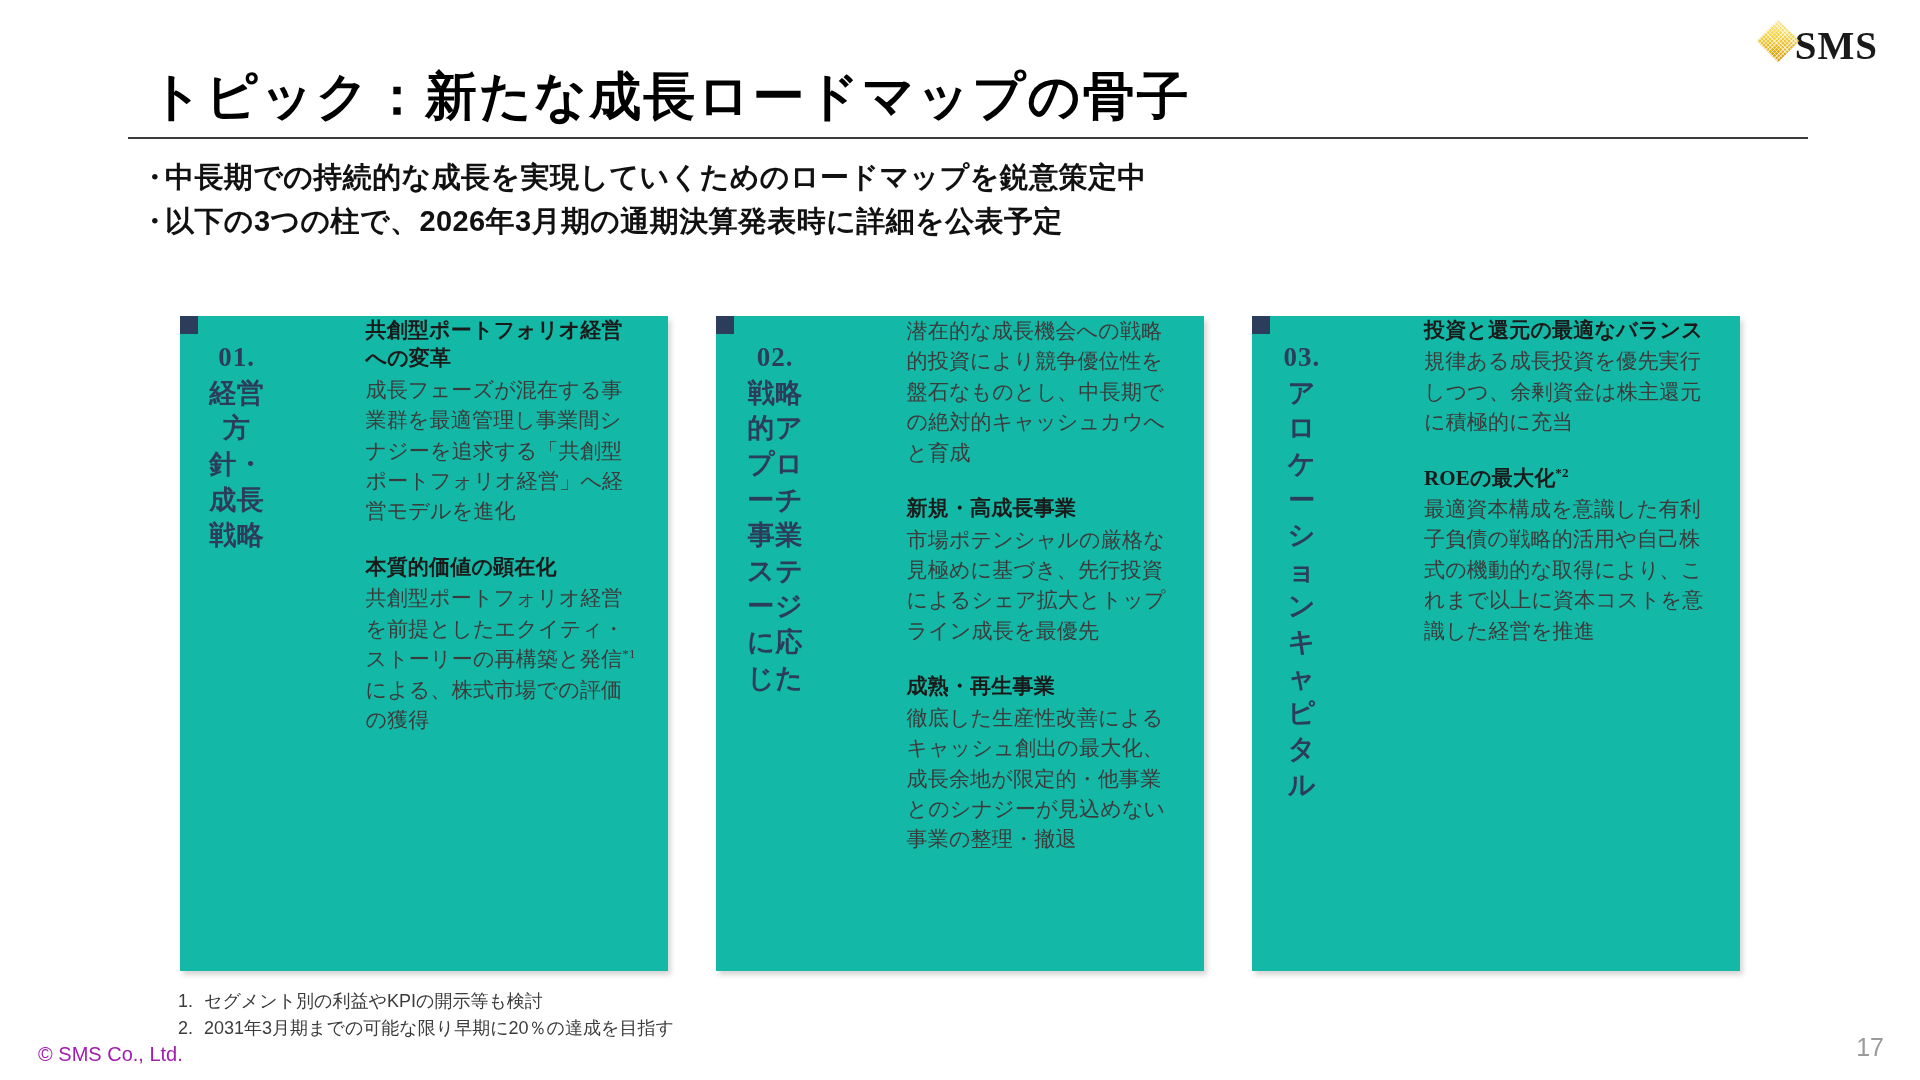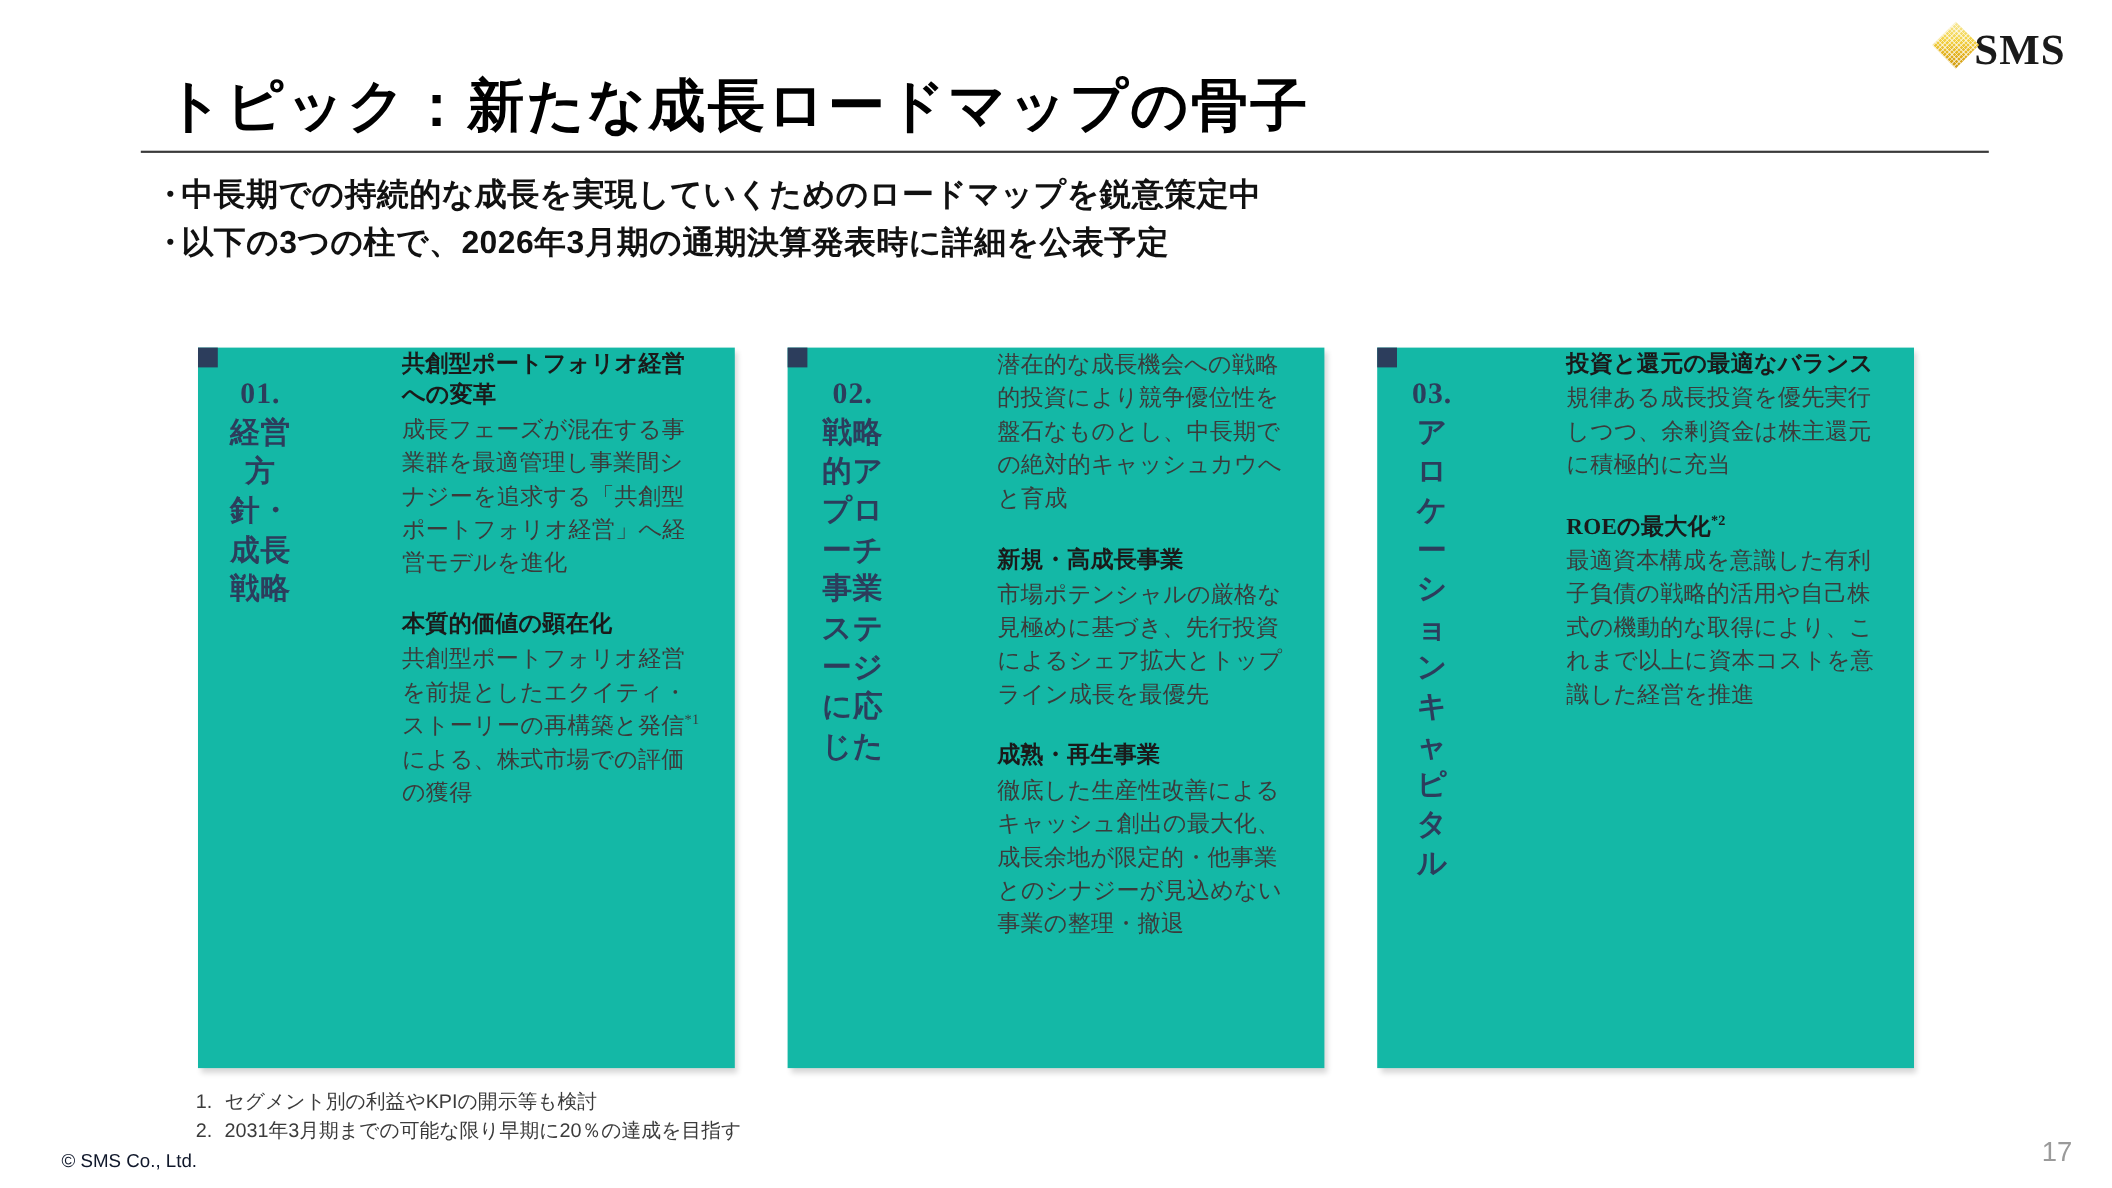--- a/index.html
+++ b/index.html
@@ -93,22 +93,22 @@
   
   #footnotes {
     position:absolute; left:178px; top:988px;
     font-size:18px; color:#3b3b3b; line-height:1.48;
   }
   #footnotes .fn { display:flex; }
   #footnotes .fn .marker { width:26px; flex:0 0 26px; }
 
   
   #copyright {
-    position:absolute; left:56px; bottom:14px;
-    font-size:17px; color:#0f172a;
+    position:absolute; left:38px; bottom:14px;
+    font-size:20px; color:#a21caf;
   }
   #page-number {
     position:absolute; right:36px; bottom:18px;
     font-size:25px; color:#9a9a9a;
   }
 </style>
 </head>
 <body>
 
 <div id="logo">

